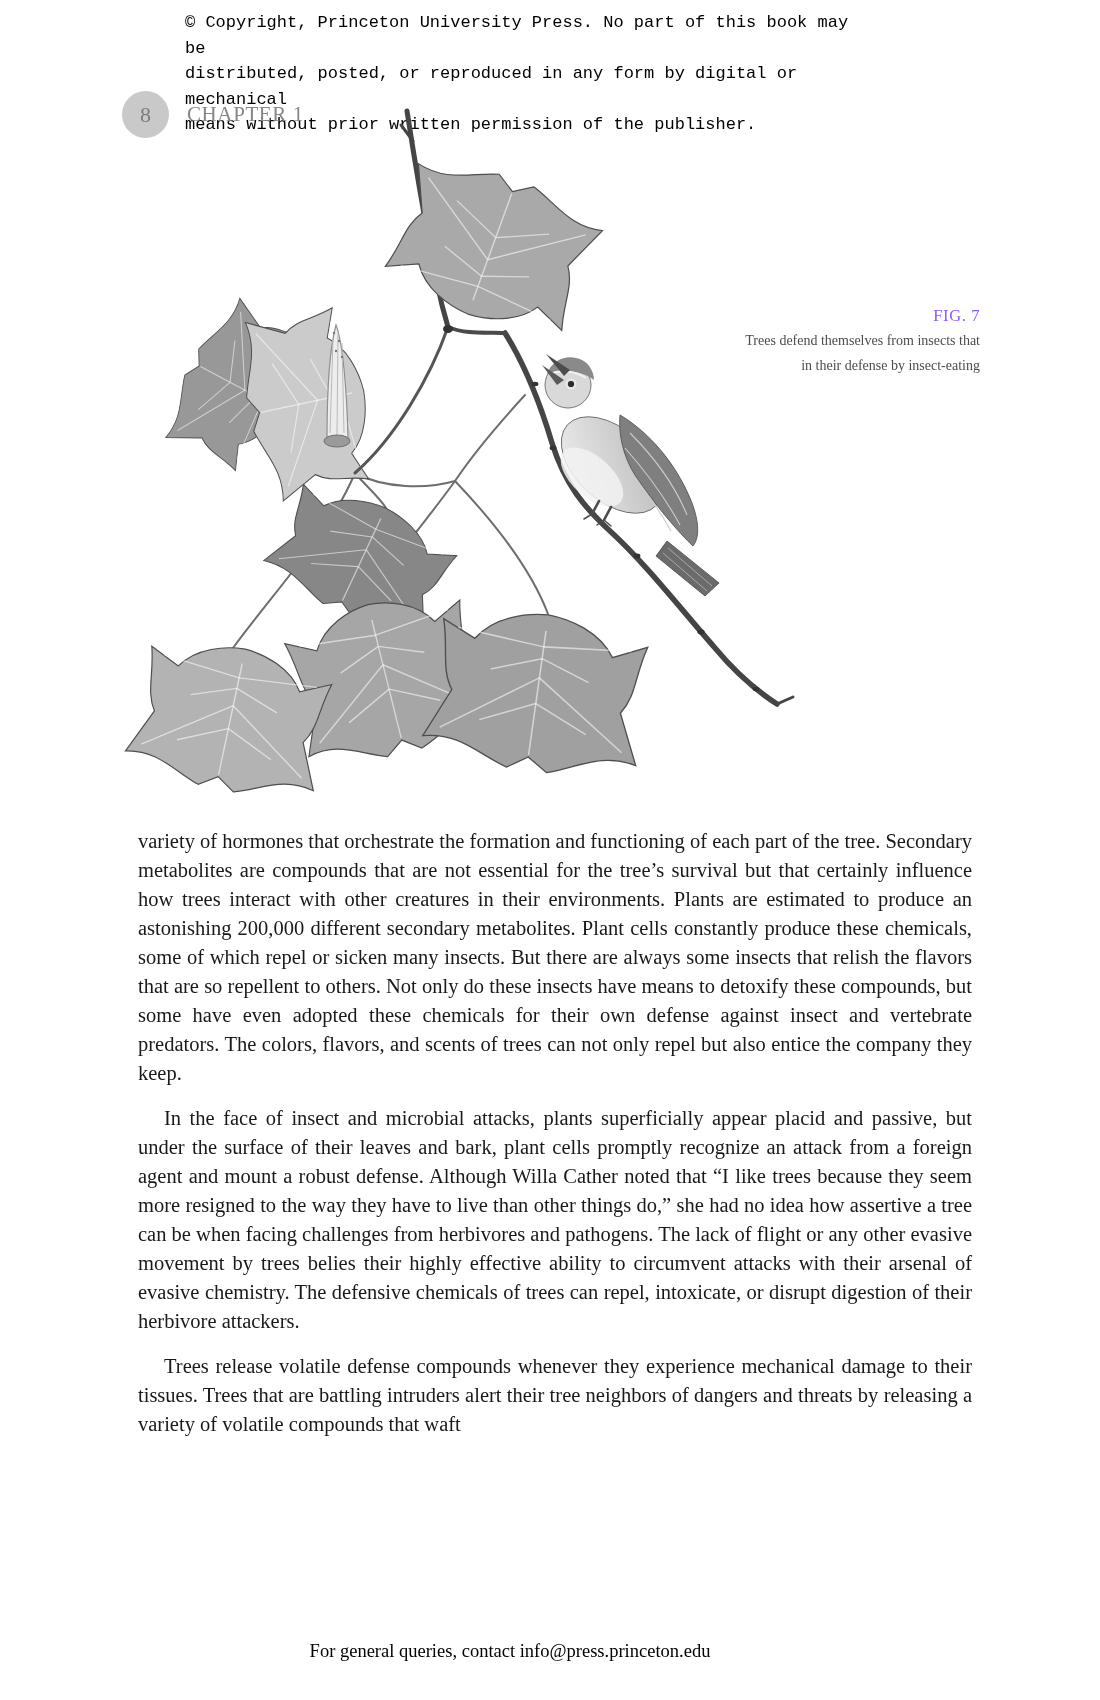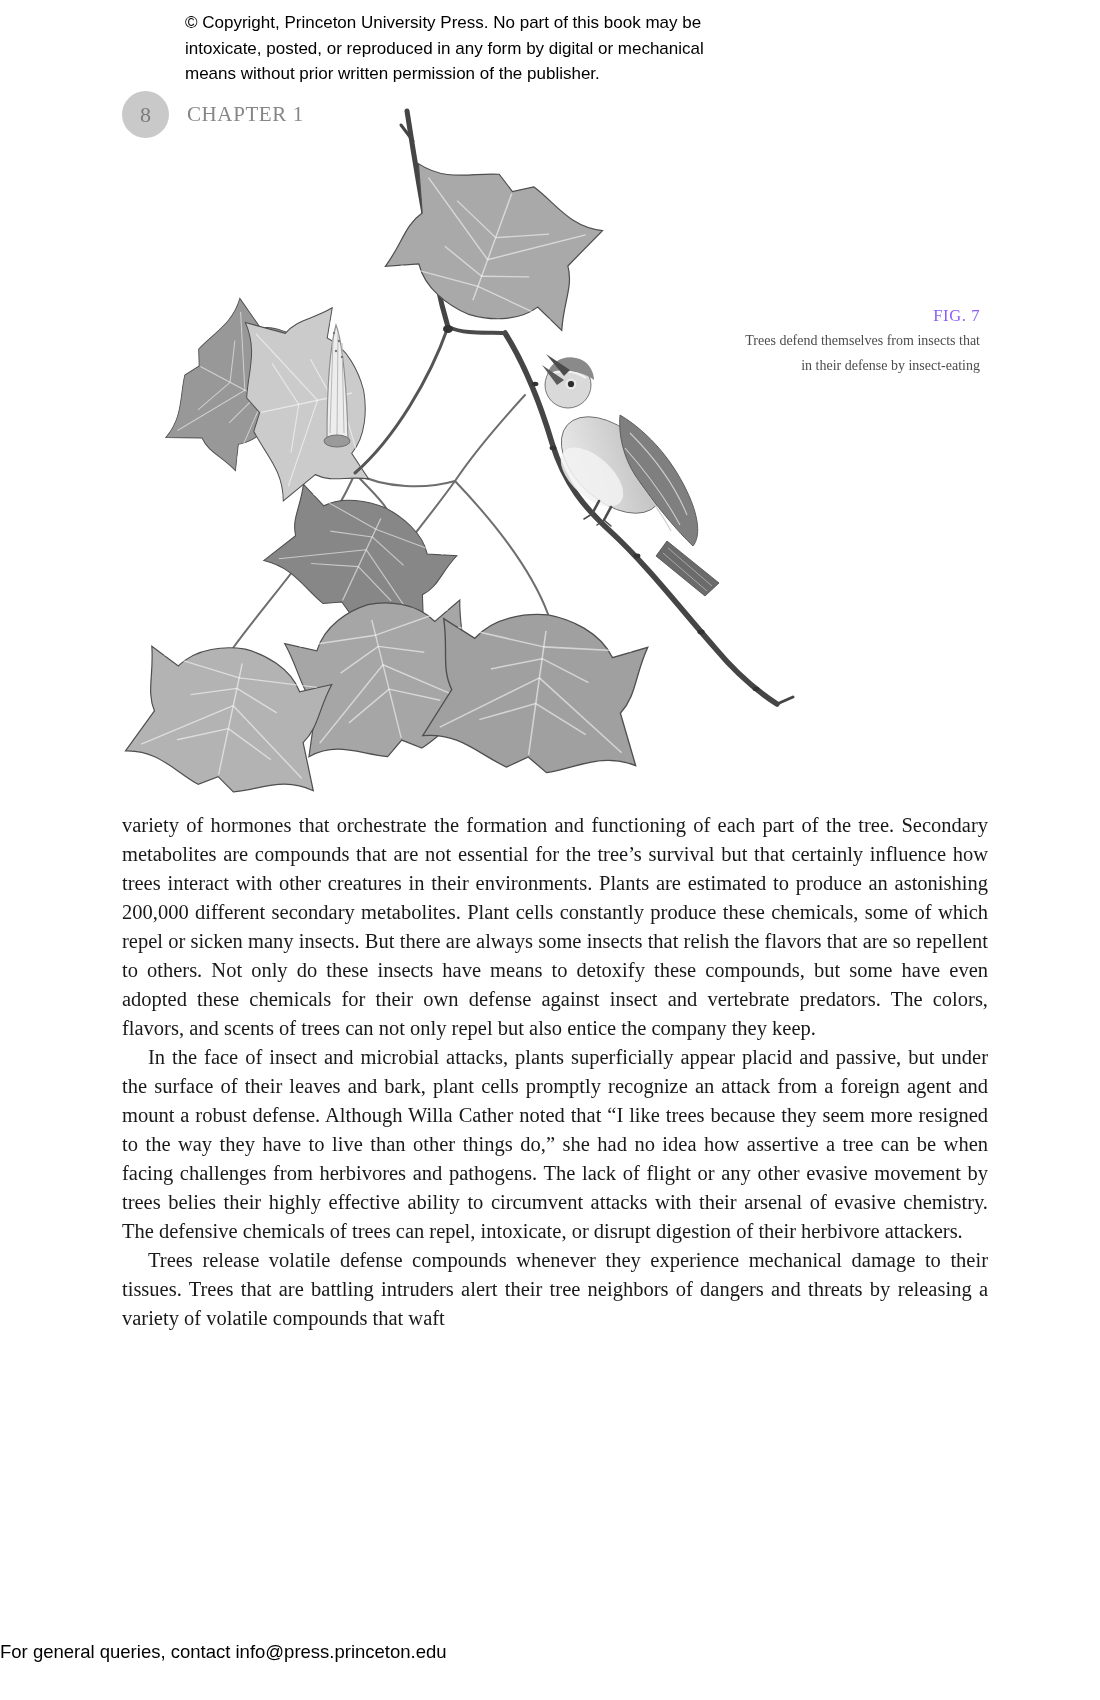--- a/index.html
+++ b/index.html
@@ -6,21 +6,21 @@
   .page{
     position:relative;
     width:1100px;height:1700px;
     background:#ffffff;
     font-family:"Liberation Serif", serif;
     color:#191919;
     overflow:hidden;
   }
   .copyright{
     position:absolute;left:185px;top:10px;width:680px;
-    font-family:Liberation Sans, sans-serif;
+    font-family:Liberation Mono, monospace;
     font-size:17px;line-height:25.5px;color:#000000;
   }
   .chapter-row{
     position:absolute;left:122px;top:91px;
     display:flex;align-items:center;gap:18px;
   }
   .page-badge{
     width:47px;height:47px;border-radius:50%;
     background:#c9c9c9;
     display:flex;align-items:center;justify-content:center;
@@ -40,37 +40,37 @@
     font-size:16.5px;color:#8b5cf6;letter-spacing:0.6px;margin-bottom:3px;
   }
   .caption-line{
     font-size:14px;line-height:24.8px;
   }
   .bodytext{
     position:absolute;left:122px;top:811px;width:866px;
     font-size:20.5px;line-height:29px;text-align:justify;
     color:#191919;
   }
-  .bodytext p{margin:0;}
+  .bodytext p{margin:16px;}
   .bodytext p.indented{text-indent:26px;}
   .footer{
     position:absolute;left:0;top:1641px;width:1020px;
-    text-align:left;
-    font-family:Liberation Sans, sans-serif;
+    text-align:center;
+    font-family:Liberation Serif, serif;
     font-size:18.5px;color:#000000;
   }
 </style>
 </head>
 <body>
 
 <div class="page">
 
   <div class="copyright">
     <div>© Copyright, Princeton University Press. No part of this book may be</div>
-    <div>intoxicate, posted, or reproduced in any form by digital or mechanical</div>
+    <div>distributed, posted, or reproduced in any form by digital or mechanical</div>
     <div>means without prior written permission of the publisher.</div>
   </div>
 
   <div class="chapter-row">
     <div class="page-badge">
       <span>8</span>
     </div>
     <div class="chapter-title">CHAPTER 1</div>
   </div>
 

